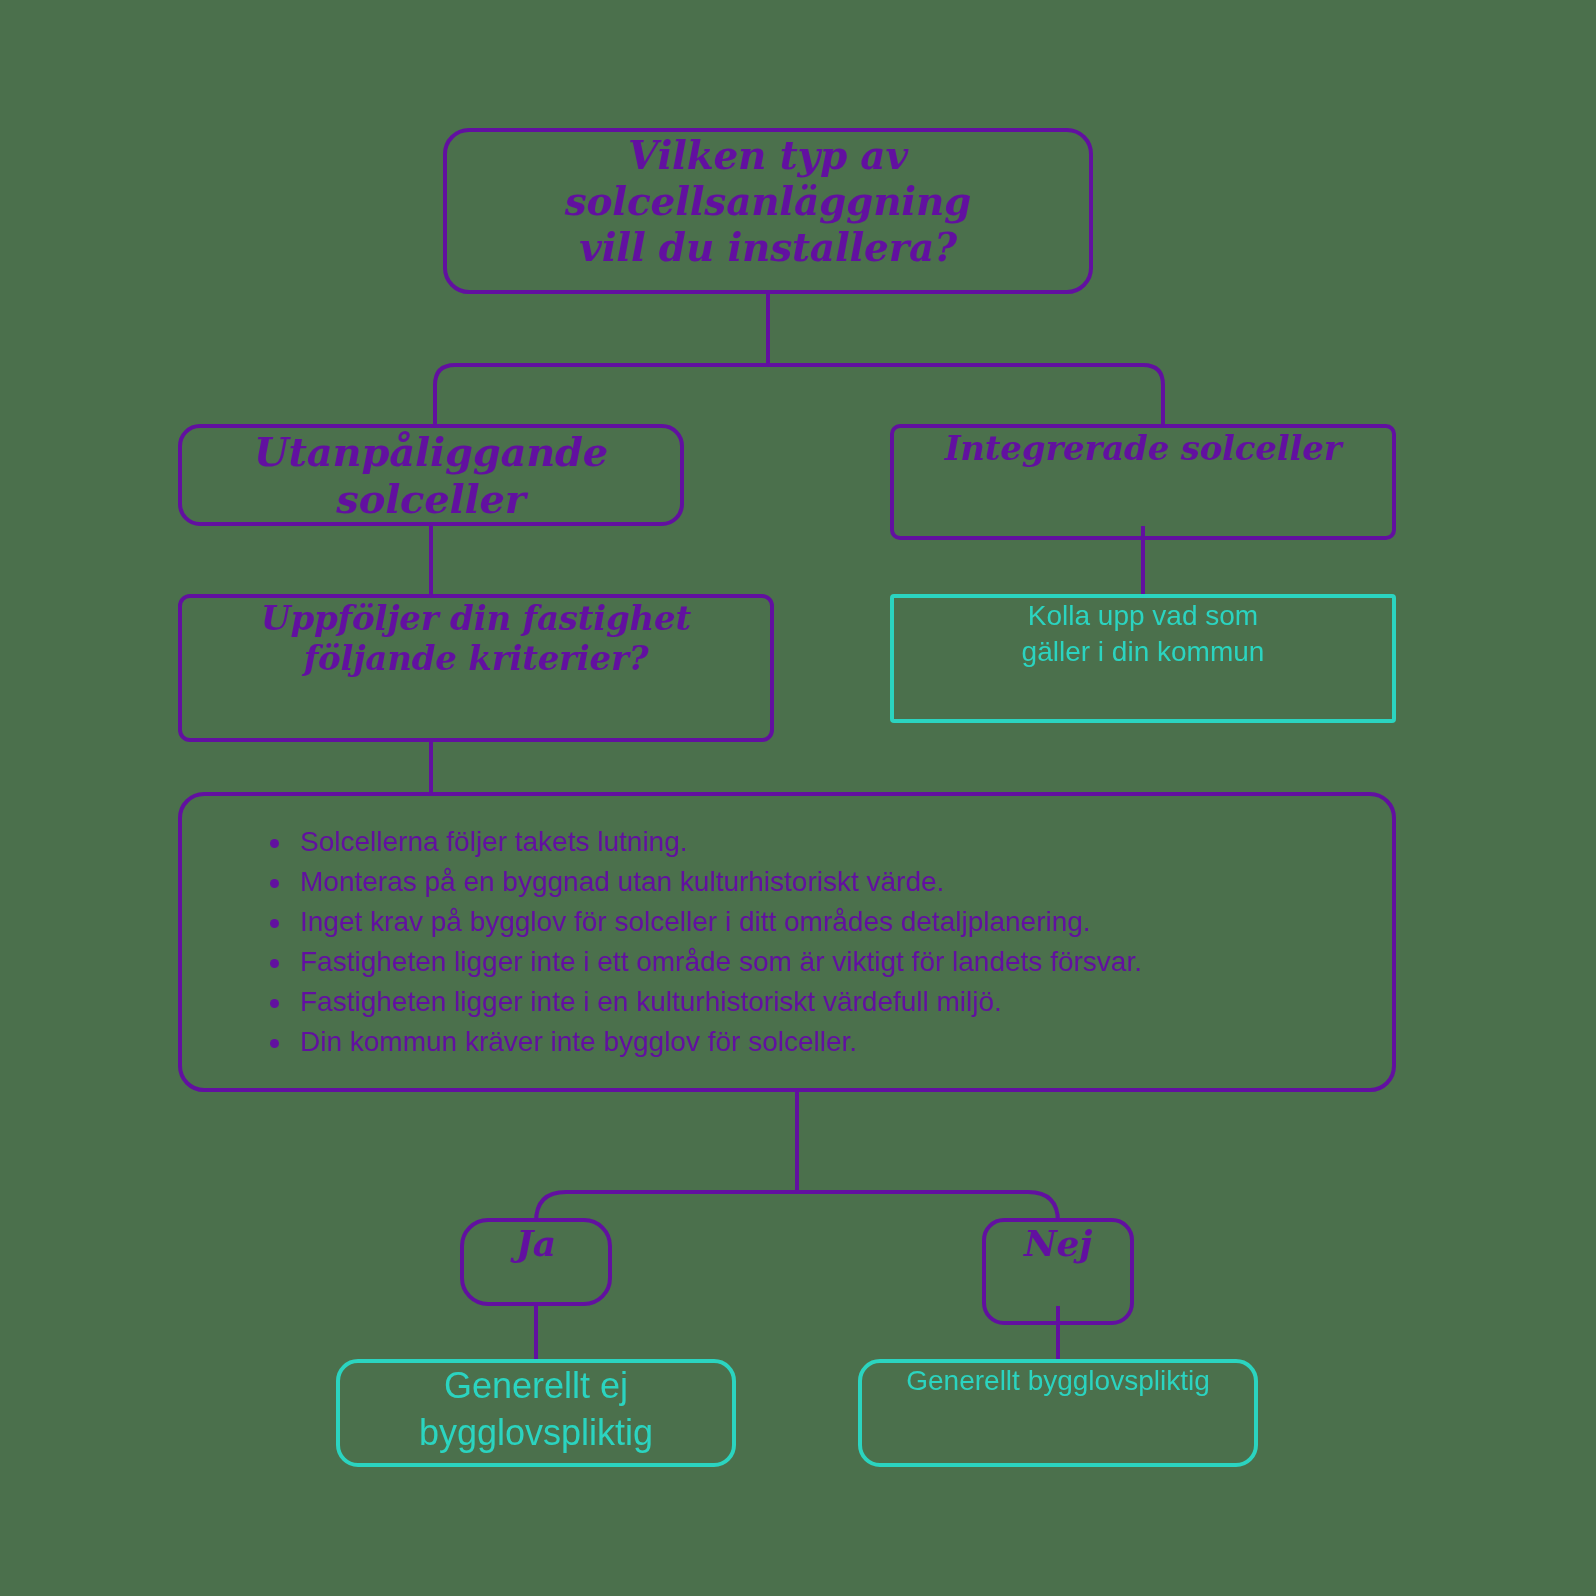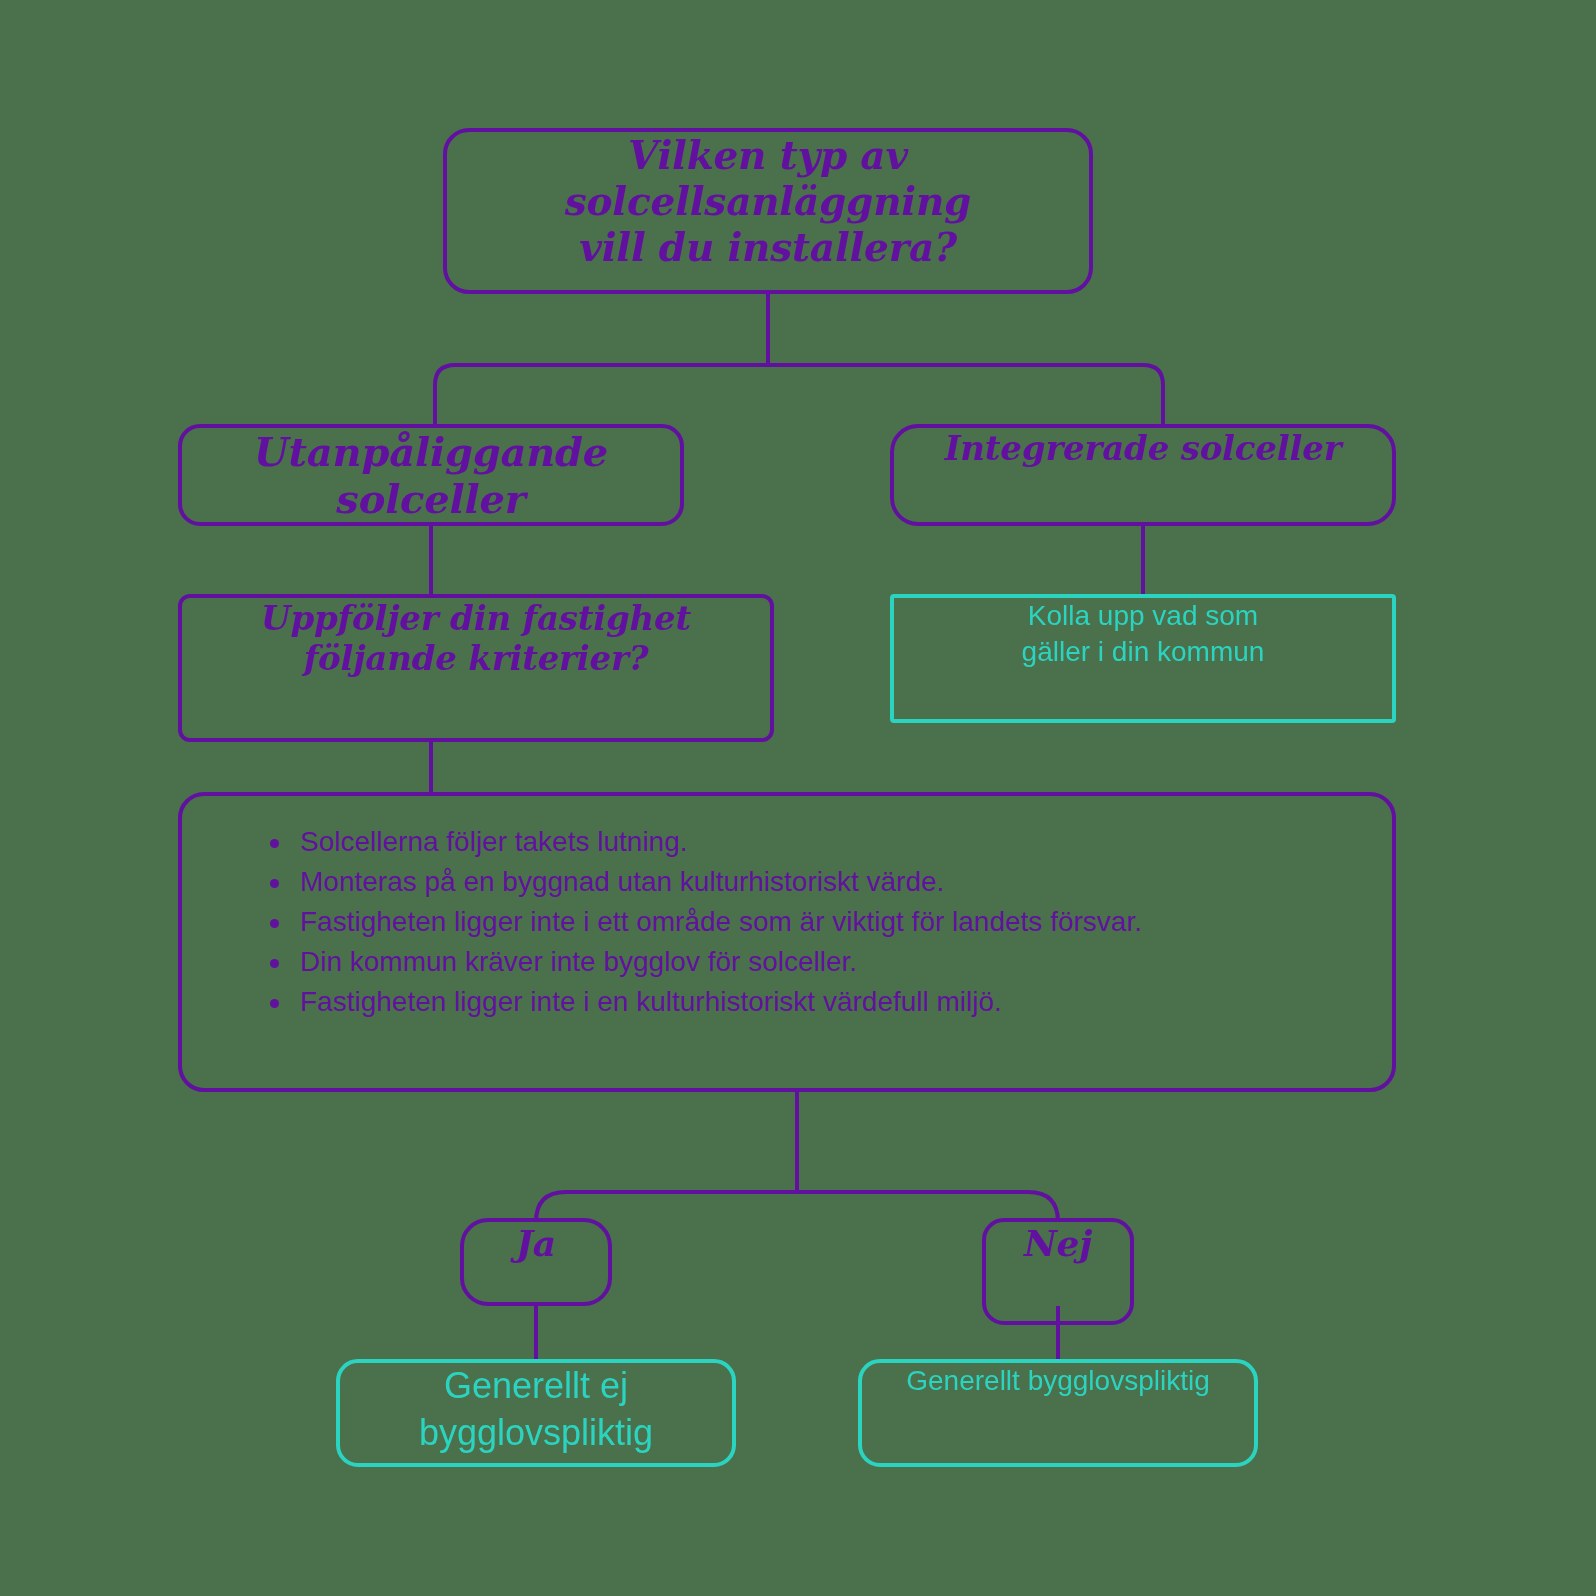--- a/index.html
+++ b/index.html
@@ -67,22 +67,22 @@
 
   #node-surface {
     left: 178px;  top: 424px;
     width: 506px; height: 102px;
     border-radius: 22px;
   }
   #node-surface .node-label { font-size: 40px; }
 
   #node-integrated {
     left: 890px;  top: 424px;
-    width: 506px; height: 102px;
-    border-radius: 28px;
+    width: 506px; height: 116px;
+    border-radius: 10px;
   }
   #node-integrated .node-label { font-size: 34px; }
 
   #node-criteria-q {
     left: 178px;  top: 594px;
     width: 596px; height: 148px;
     border-radius: 12px;
   }
   #node-criteria-q .node-label { font-size: 34px; }
 
@@ -205,23 +205,24 @@
     <div class="node-label sans">
       <span>Kolla upp vad som</span><br>
       <span>gäller i din kommun</span>
     </div>
   </div>
 
   <div class="node purple" id="node-criteria-list">
     <ul class="criteria-list">
       <li>Solcellerna följer takets lutning.</li>
       <li>Monteras på en byggnad utan kulturhistoriskt värde.</li>
+      <li>Inget krav på bygglov för solceller i ditt områdes detaljplanering.</li>
       <li>Fastigheten ligger inte i ett område som är viktigt för landets försvar.</li>
+      <li>Fastigheten ligger inte i en kulturhistoriskt värdefull miljö.</li>
       <li>Din kommun kräver inte bygglov för solceller.</li>
-      <li>Fastigheten ligger inte i en kulturhistoriskt värdefull miljö.</li>
     </ul>
   </div>
 
   <div class="node purple" id="node-yes">
     <div class="node-label serif">Ja</div>
   </div>
 
   <div class="node purple" id="node-no">
     <div class="node-label serif">Nej</div>
   </div>

